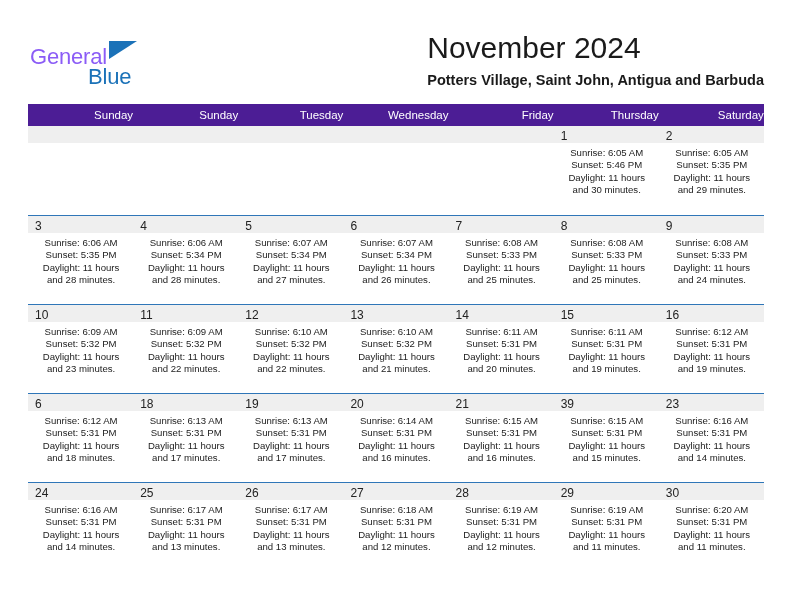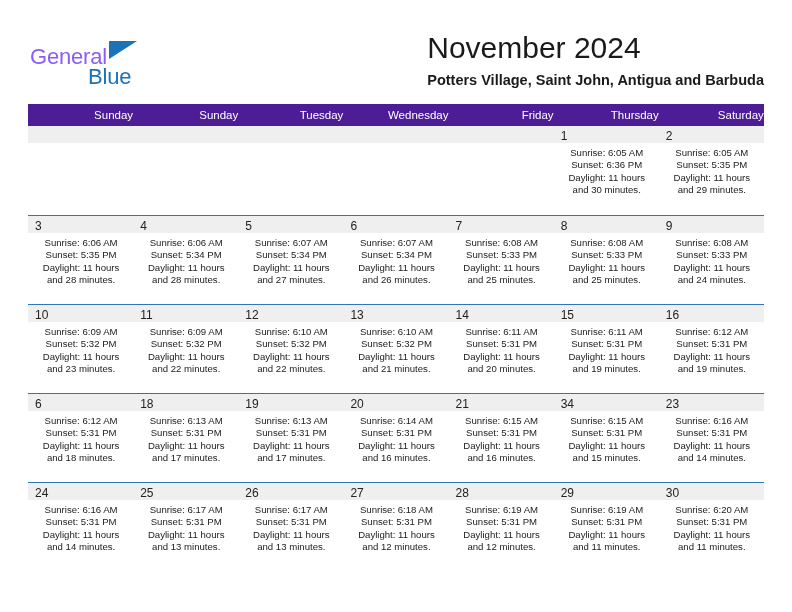--- a/index.html
+++ b/index.html
@@ -197,21 +197,21 @@
         <div class="day-cell empty">
           <div class="day-num-band"><span class="day-num"></span></div>
         </div>
         <div class="day-cell empty">
           <div class="day-num-band"><span class="day-num"></span></div>
         </div>
         <div class="day-cell">
           <div class="day-num-band"><span class="day-num">1</span></div>
           <div class="day-info">
             <div>Sunrise: 6:05 AM</div>
-            <div>Sunset: 6:36 PM</div>
+            <div>Sunset: 5:46 PM</div>
             <div class="daylight">Daylight: 11 hours and 30 minutes.</div>
           </div>
         </div>
         <div class="day-cell">
           <div class="day-num-band"><span class="day-num">2</span></div>
           <div class="day-info">
             <div>Sunrise: 6:05 AM</div>
             <div>Sunset: 5:35 PM</div>
             <div class="daylight">Daylight: 11 hours and 29 minutes.</div>
           </div>
@@ -368,21 +368,21 @@
         </div>
         <div class="day-cell">
           <div class="day-num-band"><span class="day-num">21</span></div>
           <div class="day-info">
             <div>Sunrise: 6:15 AM</div>
             <div>Sunset: 5:31 PM</div>
             <div class="daylight">Daylight: 11 hours and 16 minutes.</div>
           </div>
         </div>
         <div class="day-cell">
-          <div class="day-num-band"><span class="day-num">34</span></div>
+          <div class="day-num-band"><span class="day-num">39</span></div>
           <div class="day-info">
             <div>Sunrise: 6:15 AM</div>
             <div>Sunset: 5:31 PM</div>
             <div class="daylight">Daylight: 11 hours and 15 minutes.</div>
           </div>
         </div>
         <div class="day-cell">
           <div class="day-num-band"><span class="day-num">23</span></div>
           <div class="day-info">
             <div>Sunrise: 6:16 AM</div>

